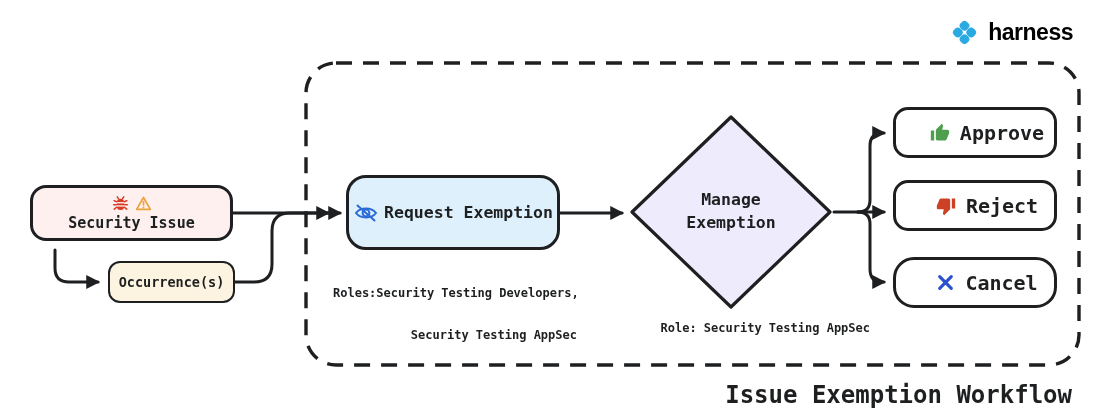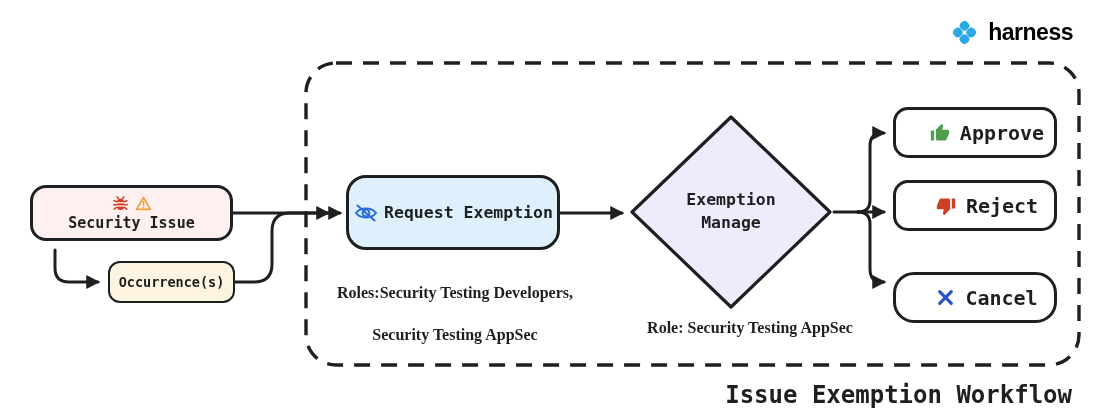--- a/index.html
+++ b/index.html
@@ -12,31 +12,31 @@
   #node-security-issue{left:30px;top:185px;width:203px;height:56px;border-radius:16px;
         background:#fdf0ef;flex-direction:column;gap:1px;}
   #node-security-issue .lbl{font-size:15px;}
   .icon-row{display:flex;align-items:center;gap:6px;height:18px;}
   #node-occurrences{left:108px;top:261px;width:127px;height:42px;border-radius:12px;
         background:#fcf3e0;border-width:2.5px;}
   #node-occurrences .lbl{font-size:13.5px;}
   #node-request-exemption{left:346px;top:175px;width:214px;height:75px;border-radius:20px;
         background:#def0fb;gap:5px;}
   #node-request-exemption .lbl{font-size:16.5px;}
-  .caption{position:absolute;font-size:16px;font-weight:700;line-height:14px;
-        text-align:center;z-index:2;white-space:pre;font-family:Liberation Serif, serif;}
+  .caption{position:absolute;font-size:12px;font-weight:700;line-height:14px;
+        text-align:right;z-index:2;white-space:pre;}
   #caption-roles{left:333px;top:258px;width:244px;}
   #caption-role{left:630px;top:321px;width:240px;}
   #diamond-label{position:absolute;left:656px;top:188px;width:150px;text-align:center;
         font-size:16.5px;font-weight:600;line-height:23px;z-index:2;}
   .action{left:893px;width:164px;height:51px;border-radius:15px;gap:10px;padding-left:24px;}
   .action .lbl{font-size:20px;}
   #node-approve{top:107px;}
   #node-reject{top:180px;}
-  #node-cancel{top:272px;border-radius:21px;}
+  #node-cancel{top:257px;border-radius:21px;}
   #workflow-title{position:absolute;right:31px;top:381px;font-size:24px;font-weight:700;
         z-index:2;white-space:nowrap;}
   #logo{position:absolute;right:30px;top:19px;display:flex;align-items:center;gap:2px;z-index:2;}
   #logo .brand{font-family:"Liberation Sans","DejaVu Sans",sans-serif;font-weight:700;
         font-size:23px;color:#000000;letter-spacing:-0.5px;margin-left:8px;}
   .ic{display:block;}
 </style>
 </head>
 <body>
 
@@ -127,22 +127,22 @@
     </svg>
     <span class="lbl">Request Exemption</span>
   </div>
 
   <div class="caption" id="caption-roles">
     <div>Roles:Security Testing Developers,</div>
     <div>Security Testing AppSec</div>
   </div>
 
   <div id="diamond-label">
+    <div>Manage</div>
     <div>Exemption</div>
-    <div>Manage</div>
   </div>
 
   <div class="caption" id="caption-role">Role: Security Testing AppSec</div>
 
   <div class="node action" id="node-approve">
     <svg class="ic" width="20" height="20" viewBox="0 0 24 24">
       <path fill="#4f9e4e" d="M1 21h4V9H1v12zM23 10c0-1.1-.9-2-2-2h-6.31l.95-4.57.03-.32c0-.41-.17-.79-.44-1.06L14.17 1 7.58 7.59C7.22 7.95 7 8.45 7 9v10c0 1.1.9 2 2 2h9c.83 0 1.54-.5 1.84-1.22l3.02-7.05c.09-.23.14-.47.14-.73v-2z"></path>
     </svg>
     <span class="lbl">Approve</span>
   </div>

